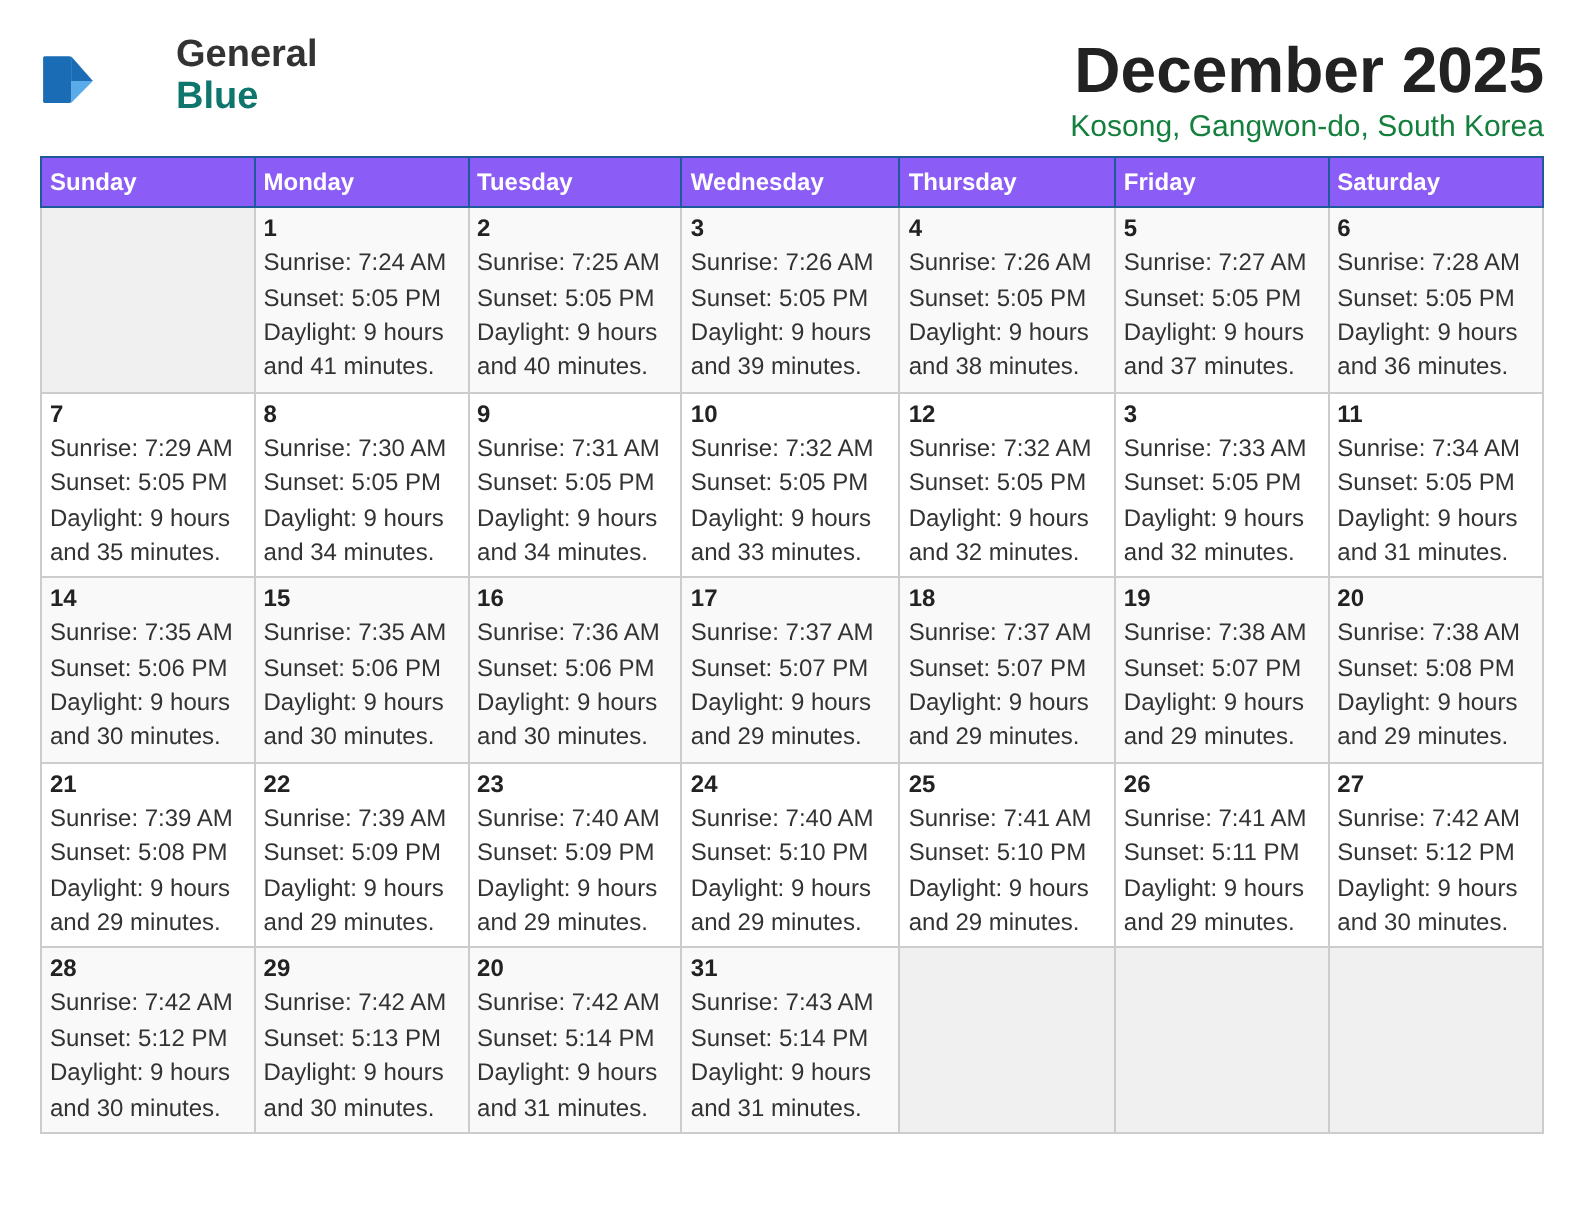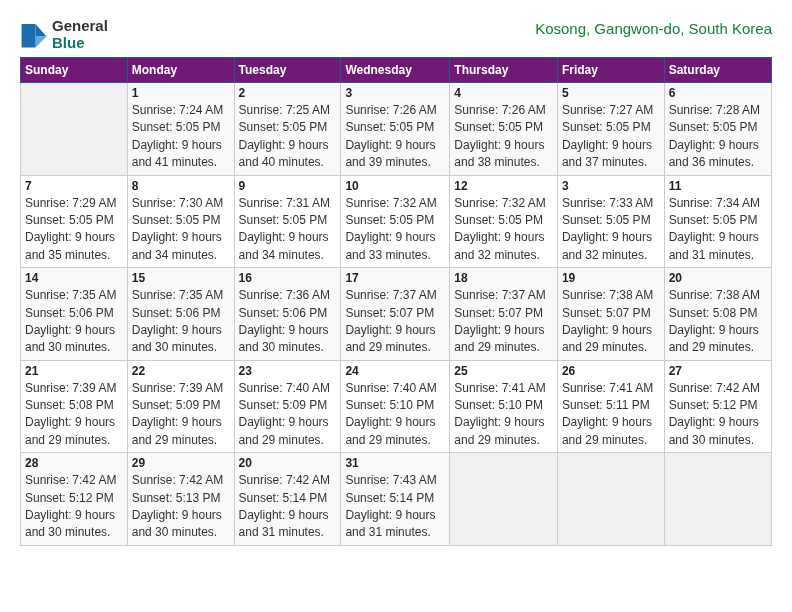--- a/index.html
+++ b/index.html
@@ -21,24 +21,25 @@
       align-items: flex-start;
       justify-content: space-between;
       margin-bottom: 6px;
     }
     .logo {
       display: flex;
       align-items: center;
       gap: 4px;
     }
     .logo-text {
-      font-size: 15px;
+      font-size: 19px;
       font-weight: bold;
       color: #333;
       line-height: 1.1;
+      margin-left: 36px;
     }
     .logo-icon {
       width: 28px;
       height: 28px;
     }
     .title-block {
       text-align: right;
     }
     .main-title {
       font-size: 32px;
@@ -51,21 +52,21 @@
       color: #15803d;
       margin-top: 2px;
     }
     .calendar {
       width: 100%;
       border-collapse: collapse;
       border: 1px solid #ccc;
       font-size: 10.5px;
     }
     .calendar thead tr th {
-      background: #701a75;
+      background: #8b5cf6;
       color: #fff;
       font-weight: bold;
       font-size: 12px;
       padding: 5px 4px;
       text-align: left;
       border: 1px solid #1e5a9a;
     }
     .calendar tbody tr td {
       vertical-align: top;
       border: 1px solid #ccc;
@@ -103,20 +104,21 @@
         <polygon points="20,4 34,20 20,20" fill="#1a6db5"></polygon>
         <polygon points="20,20 34,20 20,34" fill="#5aabea"></polygon>
         <rect x="2" y="4" width="18" height="30" fill="#1a6db5" rx="1"></rect>
       </svg>
       <div class="logo-text">
         <div>General</div>
         <div style="color:#0f766e;">Blue</div>
       </div>
     </div>
     <div class="title-block">
+      <div class="main-title">December 2025</div>
       <div class="subtitle">Kosong, Gangwon-do, South Korea</div>
     </div>
   </div>
 
   <table class="calendar">
     <thead>
       <tr>
       <th>Sunday</th>
           <th>Monday</th>
           <th>Tuesday</th>

